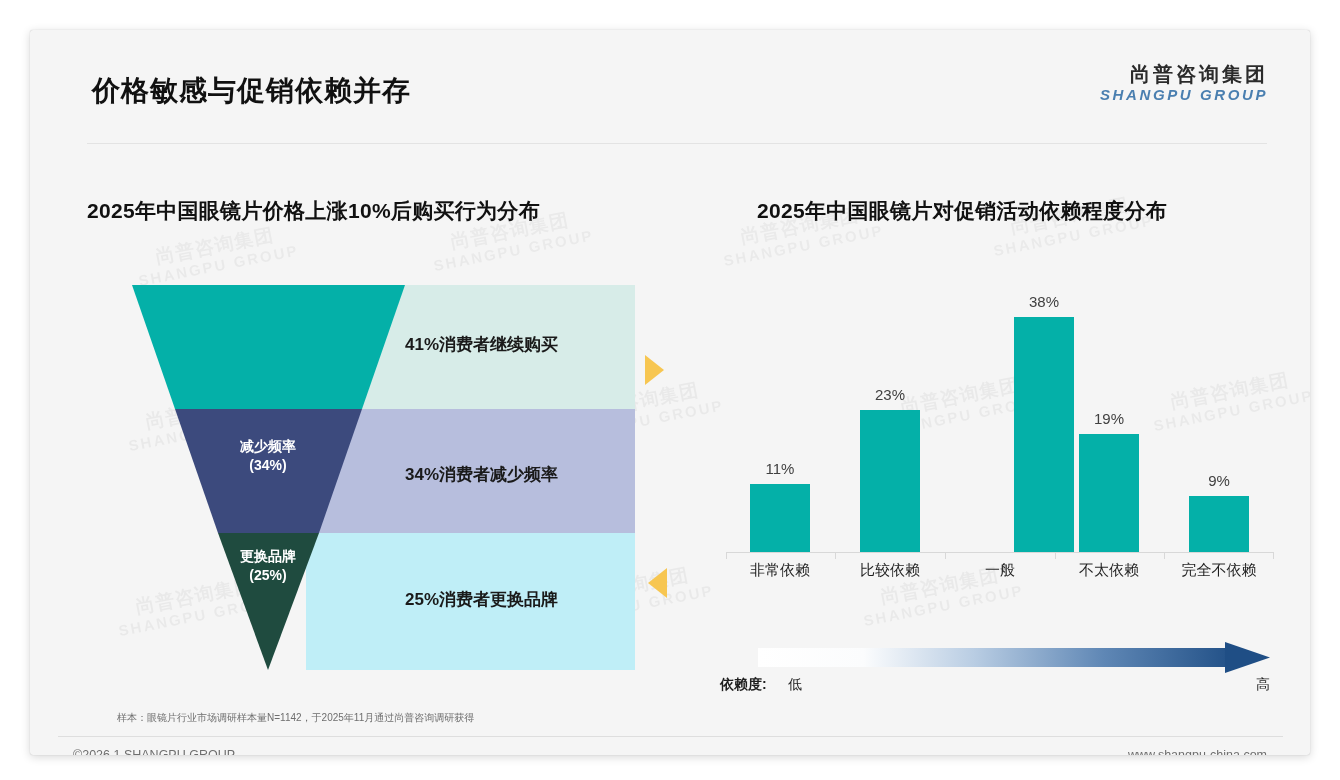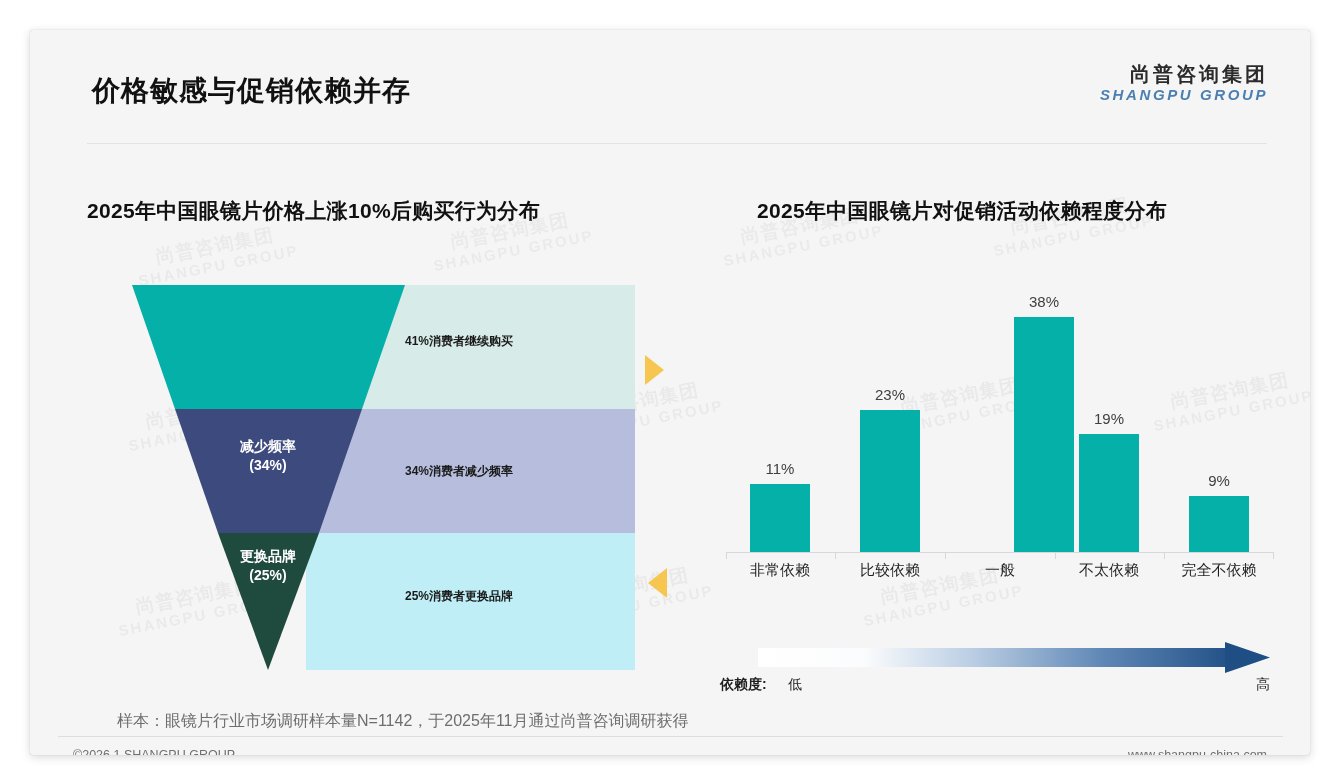--- a/index.html
+++ b/index.html
@@ -122,21 +122,21 @@
     font-size: 14px;
     text-align: center;
     line-height: 1.35;
     z-index: 4;
     white-space: nowrap;
   }
   .funnel-desc {
     position: absolute;
     color: #1a1a1a;
     font-weight: 700;
-    font-size: 12px;
+    font-size: 17px;
     z-index: 4;
     white-space: nowrap;
   }
   .marker {
     position: absolute;
     width: 0; height: 0;
     z-index: 6;
   }
   .marker-right {
     border-top: 15px solid transparent;
@@ -225,21 +225,21 @@
     right: 10px; top: 36px;
     font-size: 14px;
     color: #1f1f1f;
   }
 
   
   .note {
     position: absolute;
     left: 87px;
     top: 681px;
-    font-size: 16px;
+    font-size: 10px;
     color: #6e6e6e;
     z-index: 5;
   }
   .footer-divider {
     position: absolute;
     left: 28px;
     top: 706px;
     width: 1225px;
     height: 1px;
     background: #dedede;

